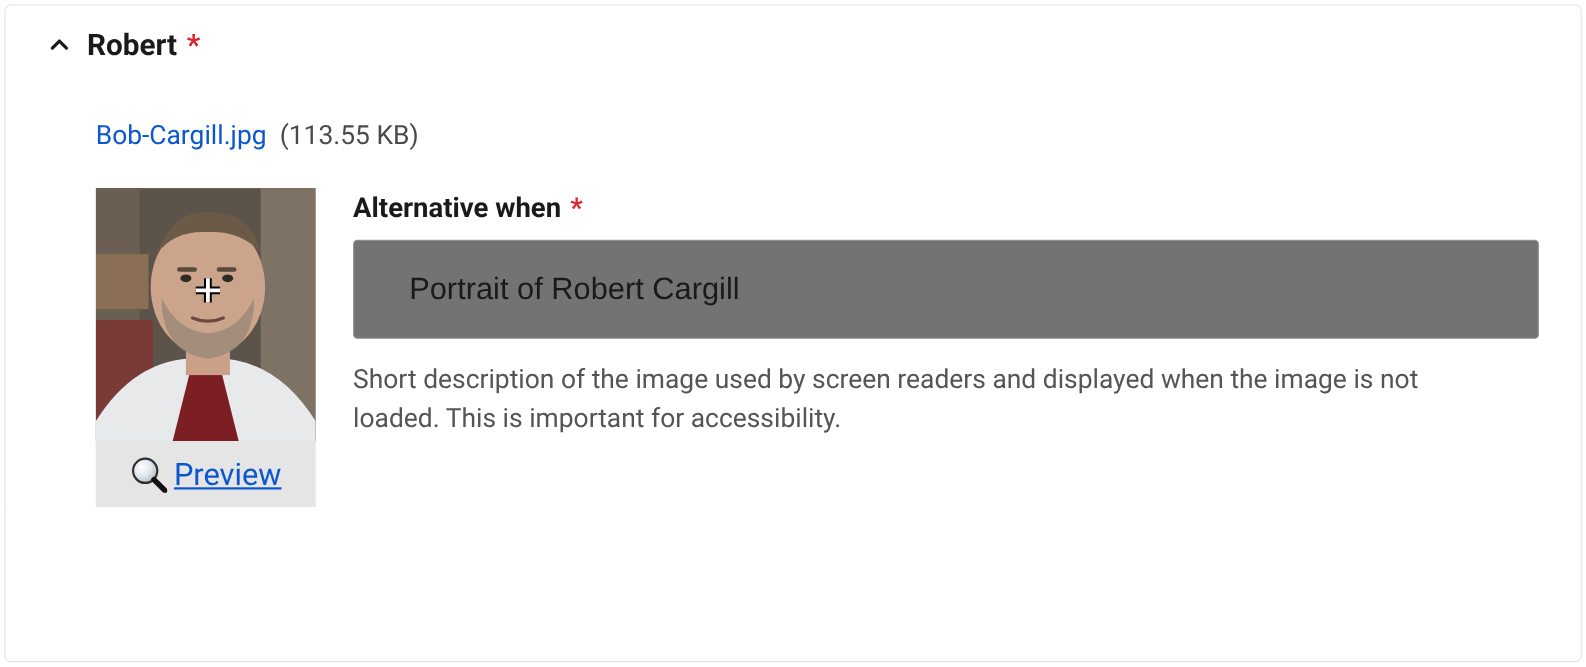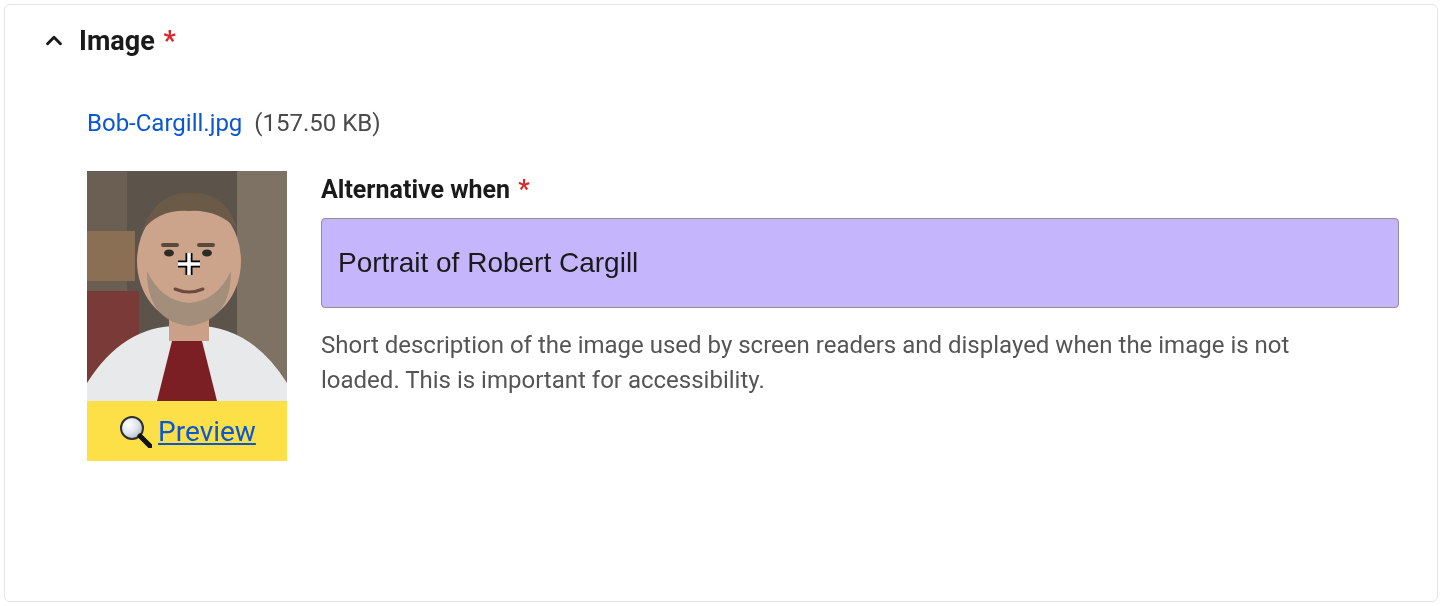--- a/index.html
+++ b/index.html
@@ -75,21 +75,21 @@
   .thumb-wrap svg { display:block; }
   .zoom-cross {
     position: absolute;
     left: 89px;
     top: 80px;
     pointer-events: none;
   }
   .preview-bar {
     width: 200px;
     height: 60px;
-    background: #fde047;
+    background: #e5e5e5;
     display: flex;
     align-items: center;
     justify-content: center;
     gap: 6px;
   }
   .mag {
     display: inline-flex;
   }
   .preview-link {
     color: #0b57d0;
@@ -106,24 +106,24 @@
     font-weight: 700;
     color: #1a1a1a;
     margin-bottom: 14px;
   }
   .text-input {
     width: 100%;
     height: 90px;
     border: 1px solid #8f8f8f;
     border-radius: 4px;
     font-size: 28px;
-    padding: 0 16px;
+    padding: 0 50px;
     color: #1a1a1a;
     outline: none;
-    background: #c4b5fd;
+    background: #737373;
   }
   .help-text {
     font-size: 24px;
     color: #555;
     margin-top: 20px;
     line-height: 1.45;
     max-width: 1010px;
   }
 </style>
 </head>
@@ -131,30 +131,30 @@
 
 <div class="panel">
 
   <div class="section-header">
     <span class="chevron">
       <svg width="22" height="22" viewBox="0 0 24 24" fill="none" stroke="#1a1a1a" stroke-width="3.2" stroke-linecap="round" stroke-linejoin="round">
         <polyline points="5 15 12 8 19 15"></polyline>
       </svg>
     </span>
     <span class="section-title">
-      <span>Image</span>
+      <span>Robert</span>
       <span class="required">*</span>
     </span>
   </div>
 
   <div class="section-body">
 
     <div class="file-line">
       <a class="file-link">Bob-Cargill.jpg</a>
-      <span class="file-size">(157.50 KB)</span>
+      <span class="file-size">(113.55 KB)</span>
     </div>
 
     <div class="row">
 
       <div class="thumb-col">
         <div class="thumb-wrap">
 
           <svg width="200" height="230" viewBox="0 0 200 230">
 
             <rect x="0" y="0" width="200" height="230" fill="#5c544a"></rect>

